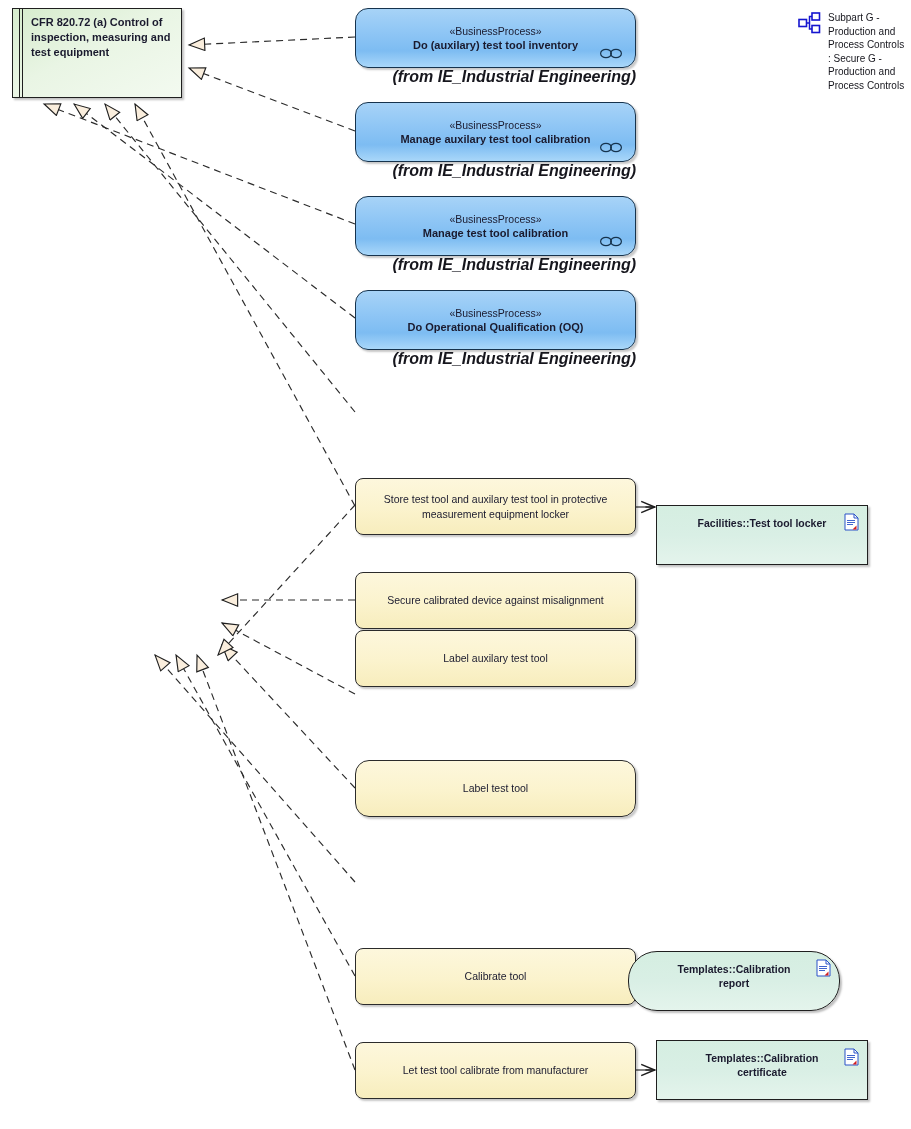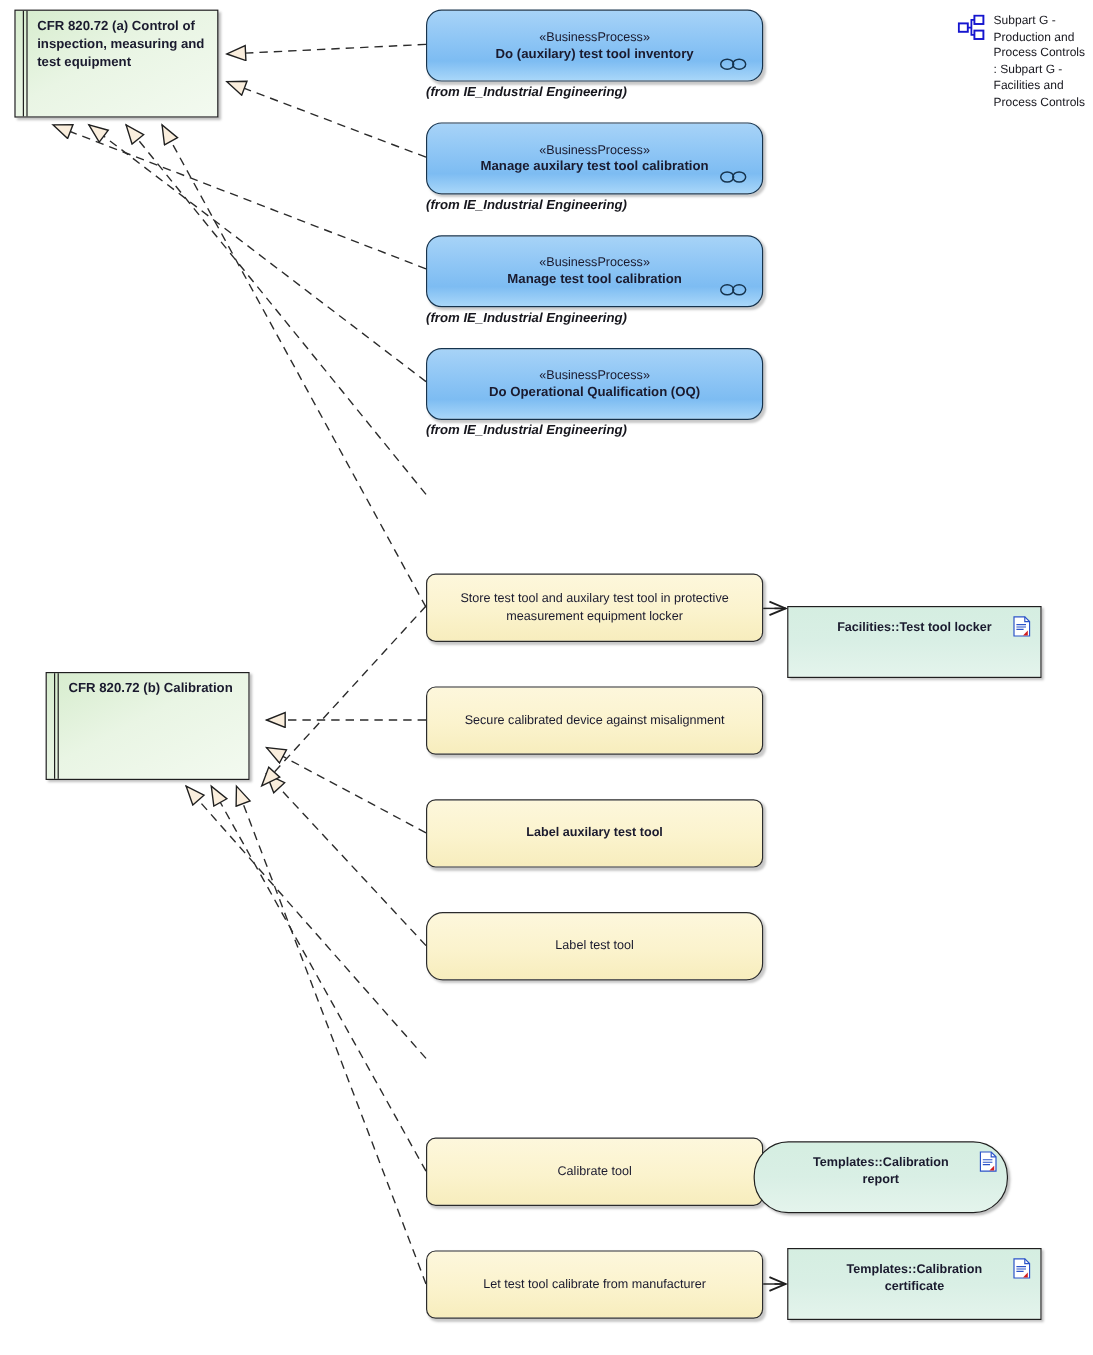--- a/index.html
+++ b/index.html
@@ -34,21 +34,21 @@
   .bp{
     border:1px solid #16334d;border-radius:13px;
     background:linear-gradient(to bottom,#a7d3f7 0%,#8fc6f5 40%,#7dbcf2 72%,#a9d7f9 100%);
     box-shadow:2px 2px 2px rgba(0,0,0,.22);
     display:flex;flex-direction:column;align-items:center;justify-content:center;
   }
   .bp .stereo{font-size:10.5px;line-height:14px;}
   .bp .nm{font-size:11px;font-weight:bold;line-height:15px;text-align:center;padding:0 34px;}
   .bp .chain{position:absolute;right:12px;bottom:8px;width:24px;height:11px;}
   .fromlbl{
-    position:absolute;text-align:left;font-size:11px;font-style:italic;font-weight:bold;
+    position:absolute;text-align:right;font-size:16px;font-style:italic;font-weight:bold;
     line-height:12px;color:#16161d;
   }
 
   
   .act{
     border:1px solid #2b2b2b;border-radius:8px;
     background:linear-gradient(to bottom,#fdf7dc 0%,#fbf3cd 55%,#f7edbd 100%);
     box-shadow:2px 2px 2px rgba(0,0,0,.22);
     display:flex;align-items:center;justify-content:center;
   }
@@ -110,24 +110,20 @@
       <path d="M636,981 L655,981"></path>
       <path d="M636,1070 L655,1070"></path>
     </g>
   </svg>
 
   <div class="node req" style="left:12px;top:8px;width:170px;height:90px;">
     <div class="bars"></div>
     <div class="txt">CFR 820.72 (a) Control of inspection, measuring and test equipment</div>
   </div>
 
-  <div class="node req" style="left:38px;top:560px;width:170px;height:90px;">
-    <div class="bars"></div>
-    <div class="txt">CFR 820.72 (b) Calibration</div>
-  </div>
 
   <div class="node bp" style="left:355px;top:8px;width:281px;height:60px;">
     <div class="stereo">«BusinessProcess»</div>
     <div class="nm">Do (auxilary) test tool inventory</div>
     <svg class="chain" viewBox="0 0 24 11">
       <ellipse cx="7" cy="5.5" rx="5.4" ry="4.2" fill="none" stroke="#16334d" stroke-width="1.2"></ellipse>
       <ellipse cx="17" cy="5.5" rx="5.4" ry="4.2" fill="none" stroke="#16334d" stroke-width="1.2"></ellipse>
     </svg>
   </div>
   <div class="fromlbl" style="left:355px;top:71px;width:281px;">(from IE_Industrial Engineering)</div>
@@ -160,21 +156,21 @@
 
 
   <div class="node act" style="left:355px;top:478px;width:281px;height:57px;">
     <div class="nm">Store test tool and auxilary test tool in protective measurement equipment locker</div>
   </div>
 
   <div class="node act" style="left:355px;top:572px;width:281px;height:57px;">
     <div class="nm">Secure calibrated device against misalignment</div>
   </div>
 
-  <div class="node act" style="left:355px;top:666px;width:281px;height:57px;font-weight:bold;">
+  <div class="node act" style="left:355px;top:630px;width:281px;height:57px;">
     <div class="nm">Label auxilary test tool</div>
   </div>
 
   <div class="node act" style="left:355px;top:760px;width:281px;height:57px;border-radius:14px;">
     <div class="nm">Label test tool</div>
   </div>
 
 
   <div class="node act" style="left:355px;top:948px;width:281px;height:57px;">
     <div class="nm">Calibrate tool</div>
@@ -226,16 +222,16 @@
     </svg>
   </div>
 
   <div id="pkg">
     <svg class="ico" viewBox="0 0 24 22">
       <rect x="1" y="7.5" width="7.5" height="7" fill="#ffffff" stroke="#1515cf" stroke-width="1.6"></rect>
       <rect x="14" y="1" width="7.5" height="7" fill="#ffffff" stroke="#1515cf" stroke-width="1.6"></rect>
       <rect x="14" y="13.5" width="7.5" height="7" fill="#ffffff" stroke="#1515cf" stroke-width="1.6"></rect>
       <path d="M8.5,11 H11.5 M11.5,11 V4.5 H14 M11.5,11 V17 H14" fill="none" stroke="#1515cf" stroke-width="1.5"></path>
     </svg>
-    <div class="lbl">Subpart G - Production and Process Controls : Subpart G - Facilities and Process Controls</div>
+    <div class="lbl">Subpart G - Production and Process Controls : Secure G - Production and Process Controls</div>
   </div>
 
 </div>
 
 </body></html>

